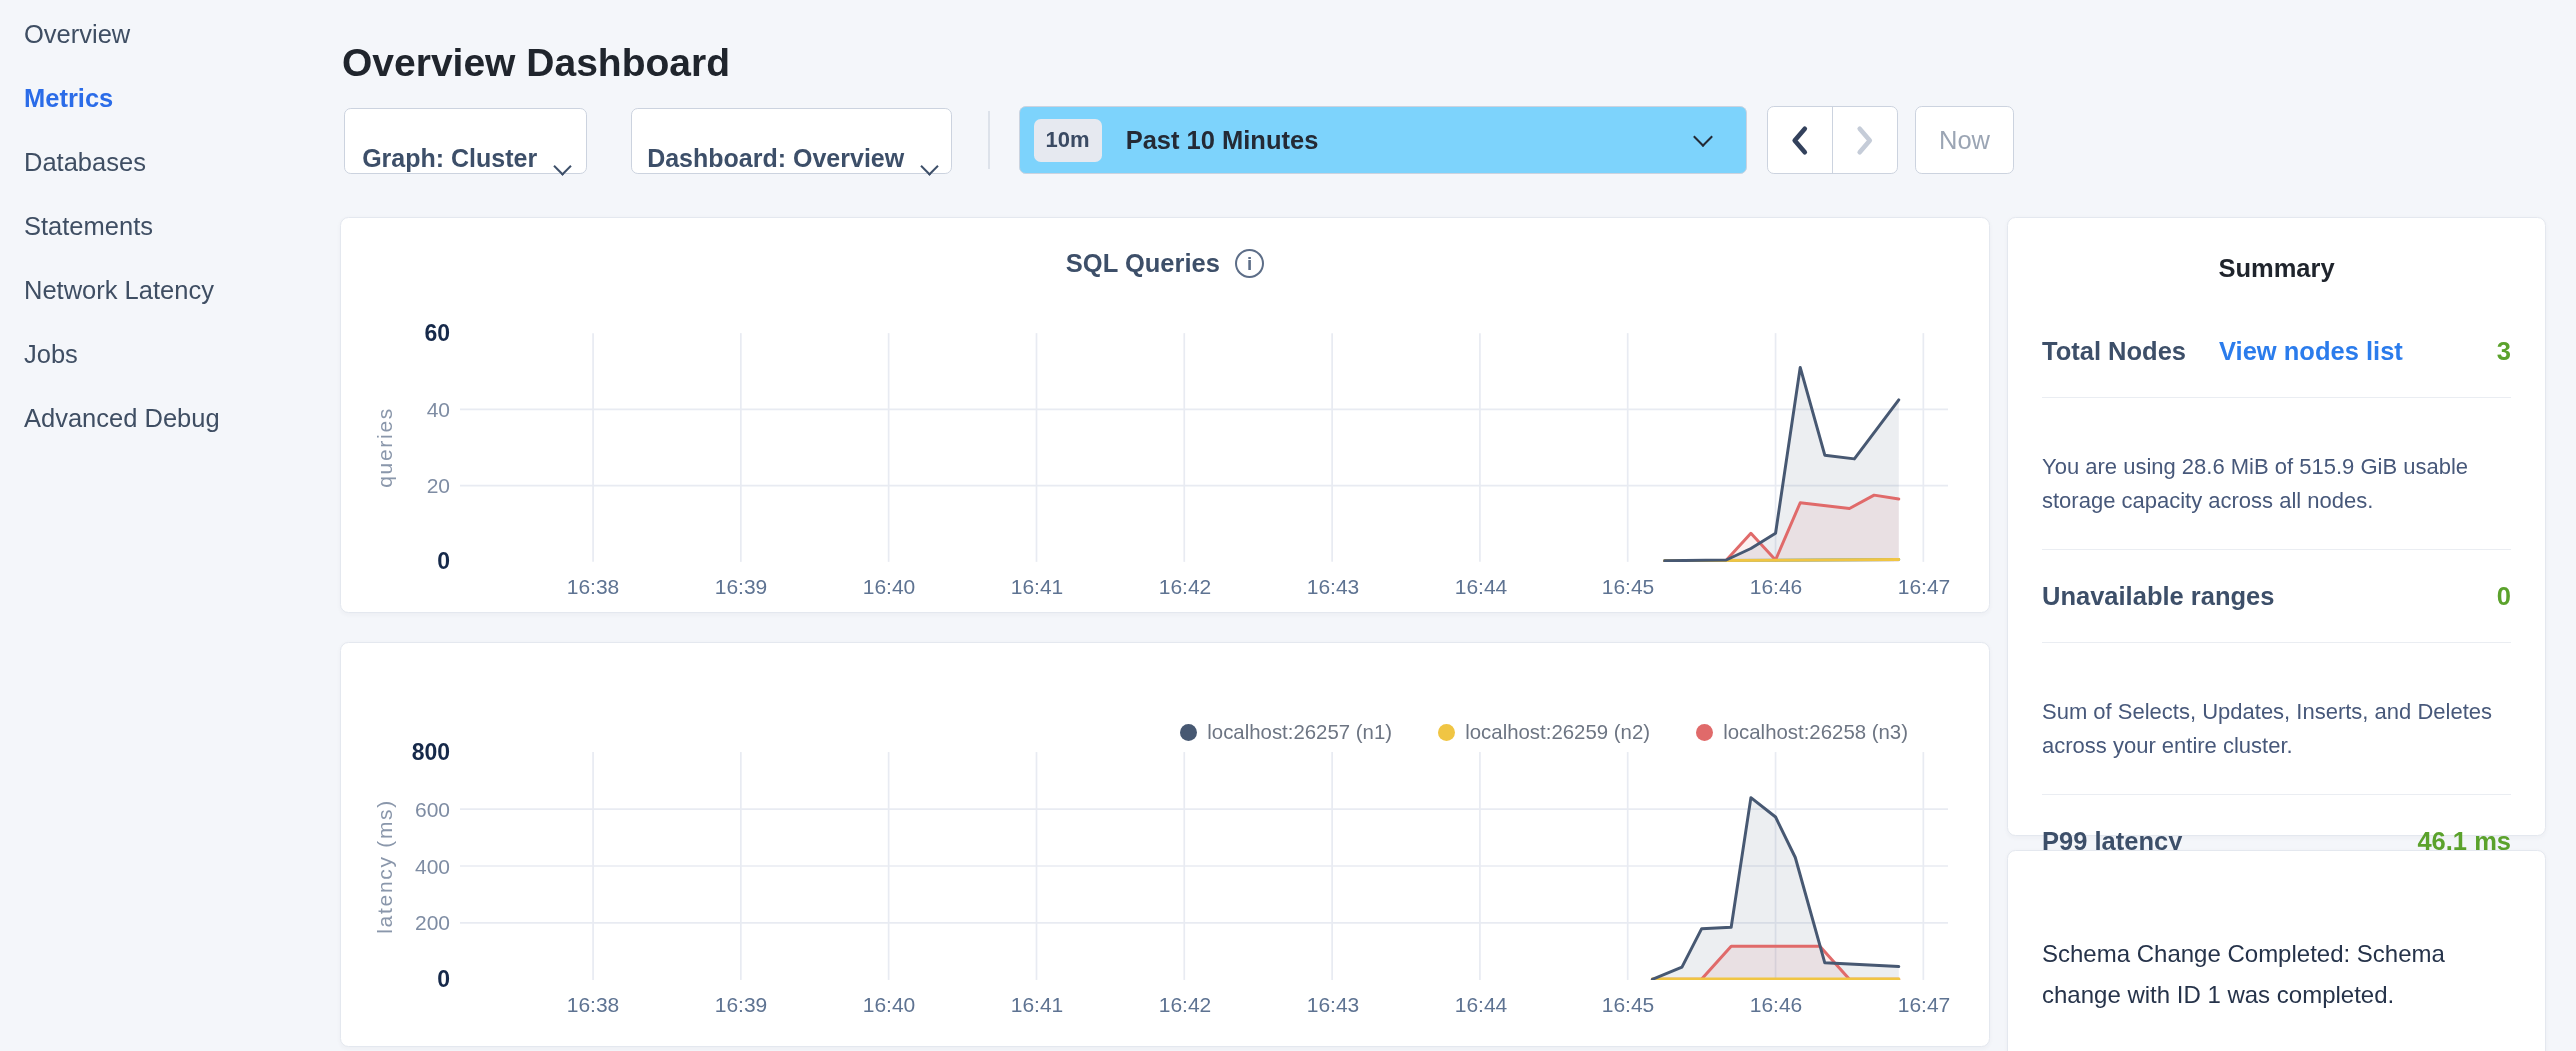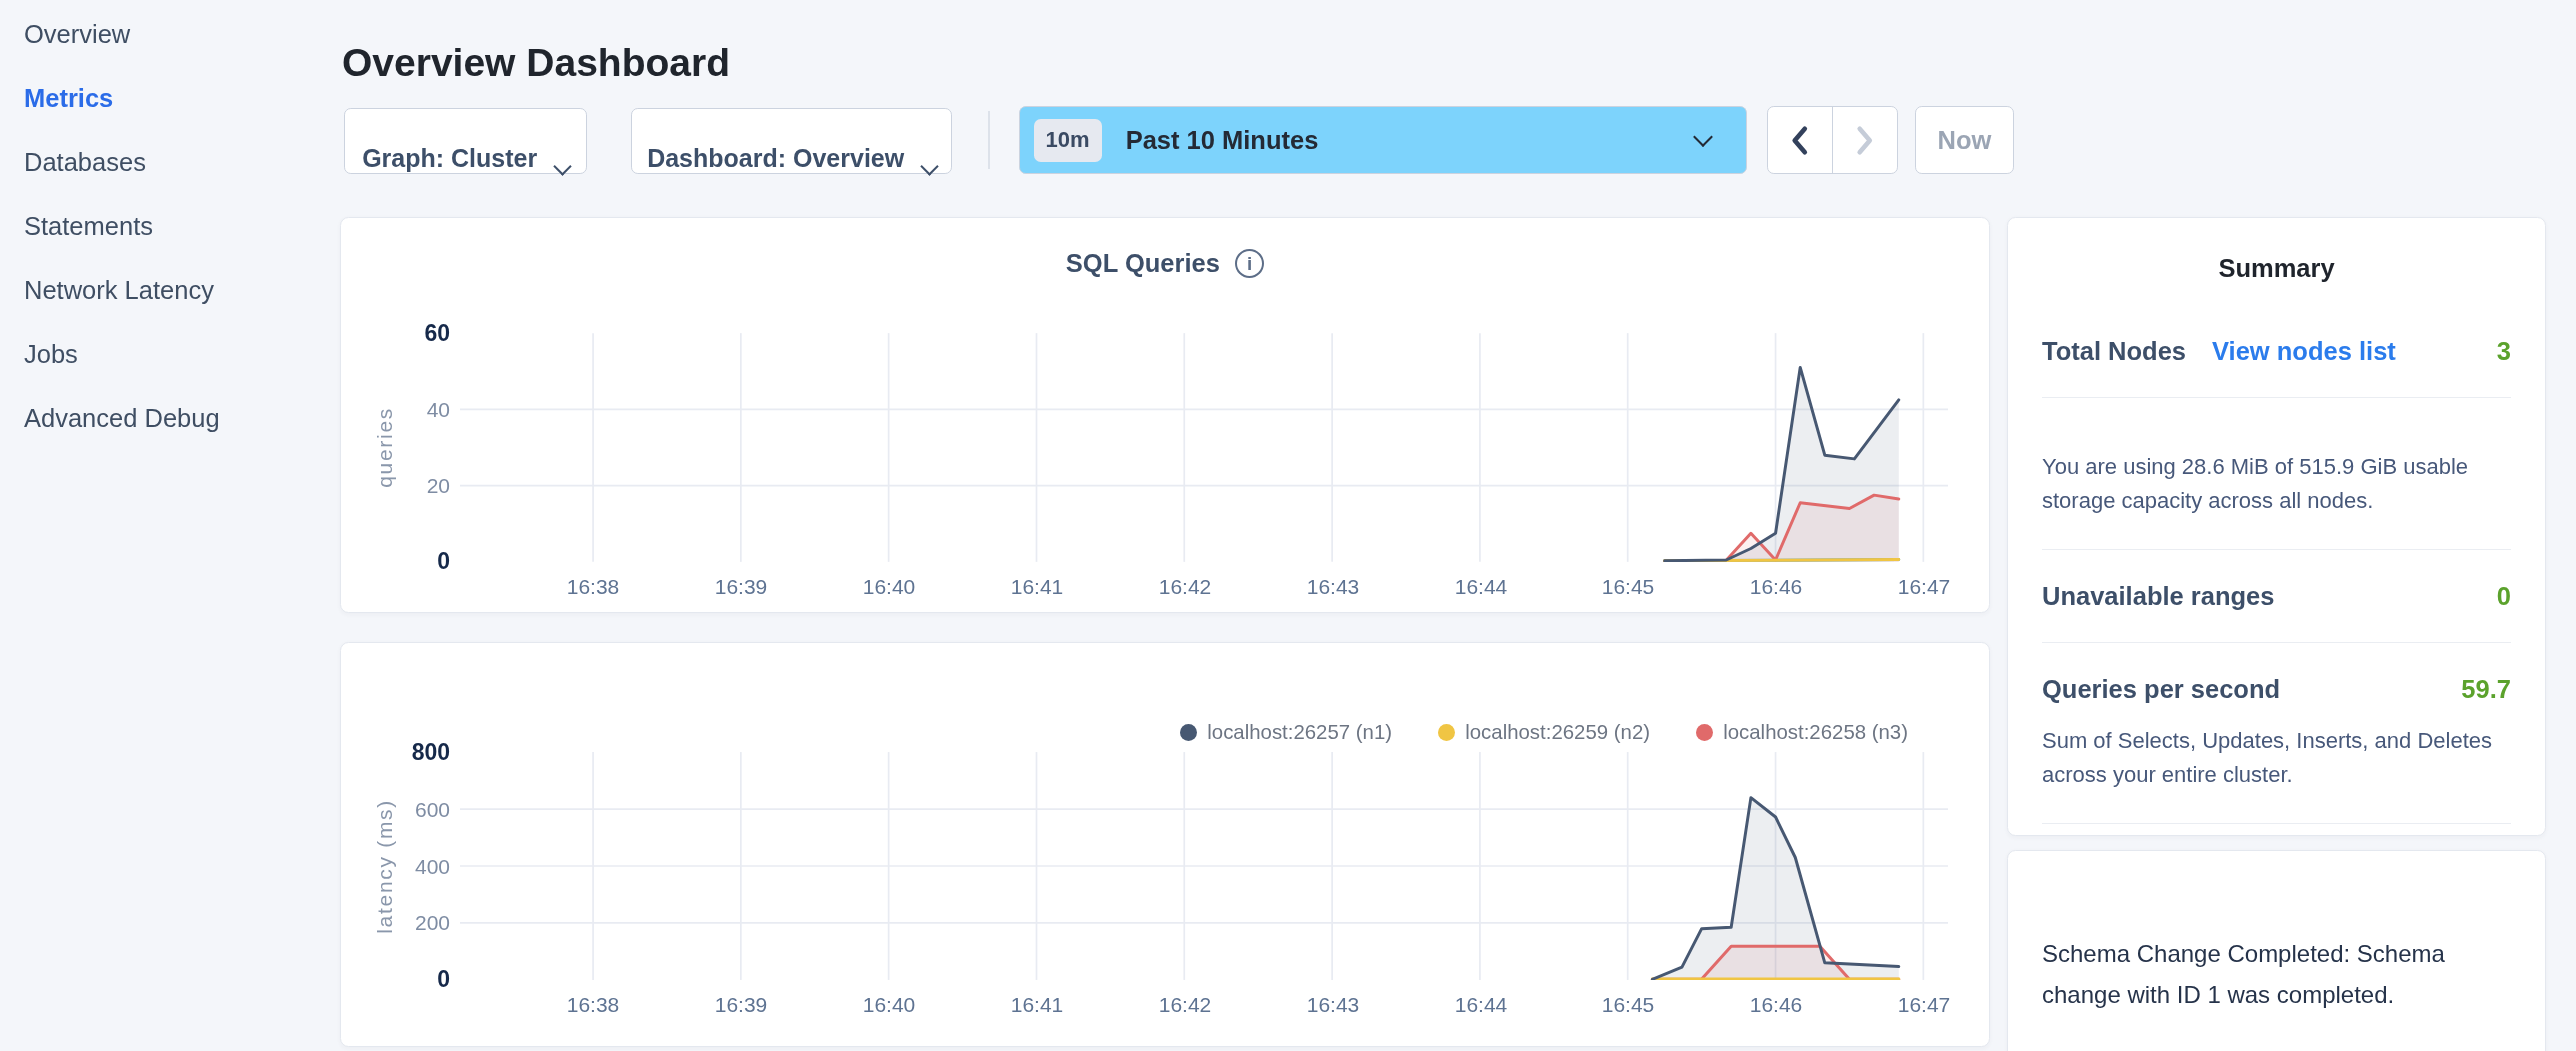--- a/index.html
+++ b/index.html
@@ -30,21 +30,21 @@
   .time-badge{background:#e6e9f0;border-radius:6.8px;padding:8.5px 12px;font-size:22px;font-weight:bold;color:#3a4a63}
   .time-label{margin-left:24px;font-size:25.5px;font-weight:bold;color:#242a35}
   .time-caret{margin-left:auto;width:12px;height:12px;border-right:2.1px solid #242a35;
     border-bottom:2.1px solid #242a35;transform:rotate(45deg);margin-top:-5.1px}
   .pager{position:absolute;left:1767px;top:106px;width:131px;height:68px;background:#fff;
     border:1.7px solid #ccd3df;border-radius:6.8px;display:flex;box-sizing:border-box}
   .pager-btn{flex:1;display:flex;align-items:center;justify-content:center;cursor:pointer}
   .pager-btn + .pager-btn{border-left:1.7px solid #ccd3df}
   .now-btn{position:absolute;left:1915px;top:106px;width:99px;height:68px;background:#fff;
     border:1.7px solid #ccd3df;border-radius:6.8px;display:flex;align-items:center;justify-content:center;
-    font-size:25.5px;font-weight:bold;color:#9ba5b4;box-sizing:border-box}
+    font-size:25.5px;font-weight:normal;color:#9ba5b4;box-sizing:border-box}
   
   .panel{position:absolute;background:#fff;border:1.7px solid #e4e8ef;border-radius:8.5px;
     box-sizing:border-box;box-shadow:0 1.7px 4.3px rgba(40,55,80,.04)}
   #chart1{left:340px;top:217px;width:1650px;height:396px}
   #chart2{left:340px;top:642px;width:1650px;height:405px}
   #summary-panel{left:2007px;top:217px;width:539px;height:619px}
   #events-panel{left:2007px;top:850px;width:539px;height:357px}
   
   .chart-title-row{position:absolute;top:31px;left:0;width:100%;display:flex;align-items:center;
     justify-content:center;gap:15.3px;font-size:25.5px;font-weight:bold;color:#3d4f69}
@@ -64,21 +64,21 @@
   .yaxis-label span{writing-mode:vertical-rl;transform:rotate(180deg);font-size:21px;color:#8a97ab;letter-spacing:1.7px}
   
   .inner{padding:36px 34px 0}
   .panel-title{font-size:25.5px;font-weight:bold;text-align:center;color:#1f242c}
   .summary-body{margin-top:22px}
   .ssec{padding:32px 0 31px;border-bottom:1.7px solid #eaedf2}
   .ssec.last{border-bottom:none}
   .srow{display:flex;justify-content:space-between;align-items:baseline}
   .slabel-group{display:flex;align-items:baseline}
   .slabel{font-size:25.5px;font-weight:bold;color:#3d4f69}
-  .slink{font-size:25.5px;font-weight:bold;color:#2b7cec;margin-left:26px;cursor:pointer;text-decoration:none}
+  .slink{font-size:25.5px;font-weight:bold;color:#2b7cec;margin-left:33px;cursor:pointer;text-decoration:none}
   .svalue{font-size:25.5px;font-weight:bold;color:#5ba22c;white-space:nowrap}
   .sdesc{margin-top:20px;font-size:22px;line-height:34px;color:#47587a}
   .event-text{margin-top:46px;font-size:24px;line-height:41px;color:#26334a}
 </style>
 </head>
 <body>
 
 <div class="sidebar">
   <nav class="nav">
     <a class="nav-item">Overview</a>
@@ -250,24 +250,20 @@
       <div class="ssec">
         <div class="sdesc">You are using 28.6 MiB of 515.9 GiB usable storage capacity across all nodes.</div>
       </div>
       <div class="ssec">
         <div class="srow">
           <span class="slabel">Unavailable ranges</span>
           <span class="svalue">0</span>
         </div>
       </div>
       <div class="ssec">
-        <div class="srow">
-          <span class="slabel">Queries per second</span>
-          <span class="svalue">59.7</span>
-        </div>
         <div class="sdesc">Sum of Selects, Updates, Inserts, and Deletes across your entire cluster.</div>
       </div>
       <div class="ssec last">
         <div class="srow">
           <span class="slabel">P99 latency</span>
           <span class="svalue">46.1 ms</span>
         </div>
       </div>
     </div>
   </div>

